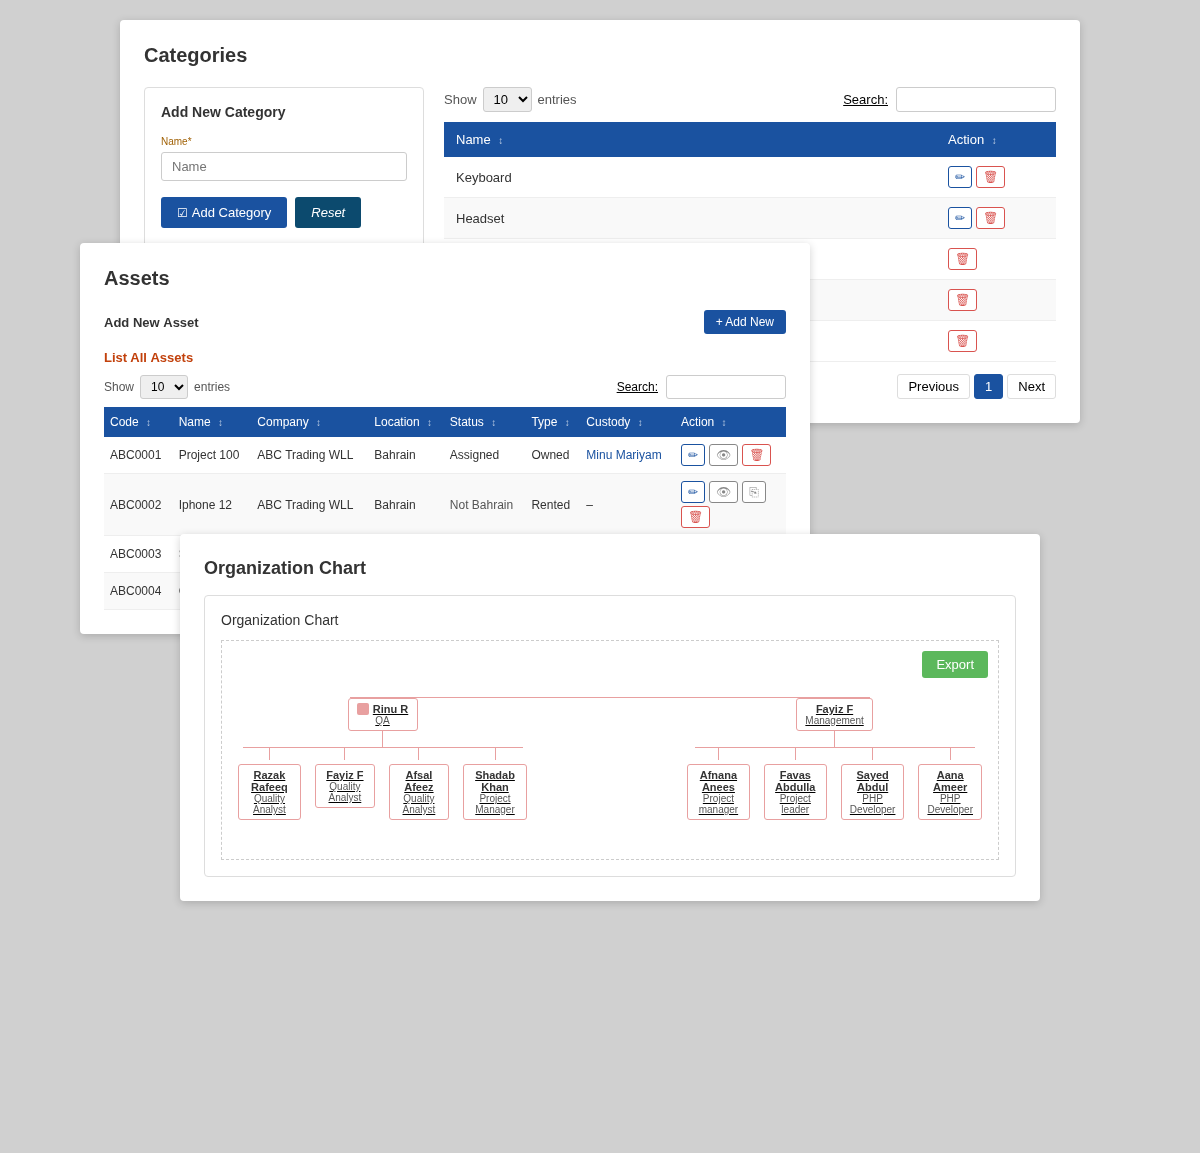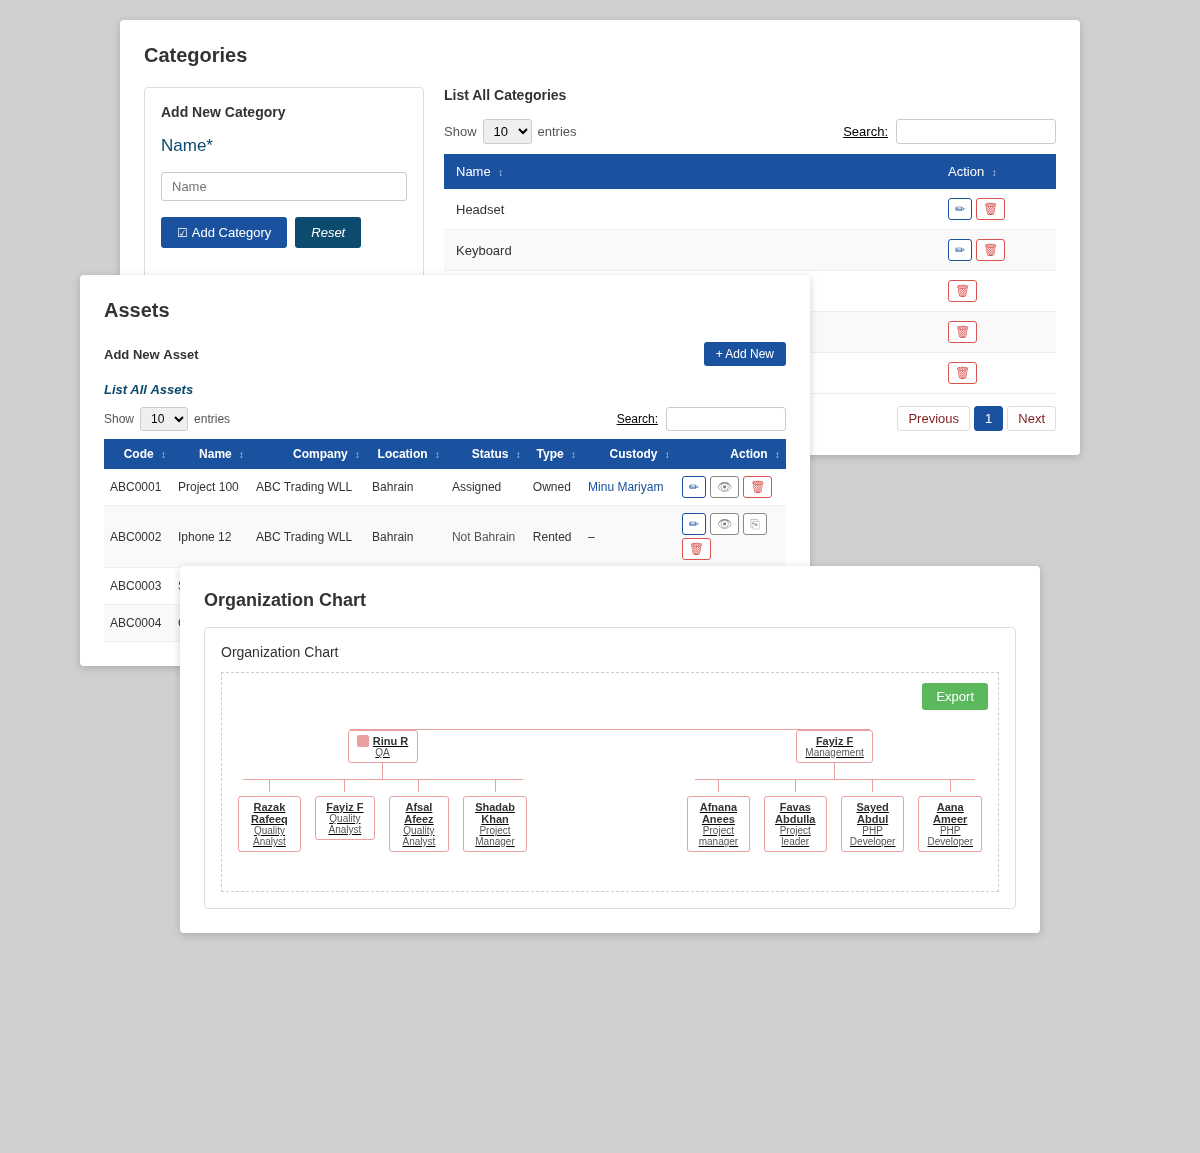--- a/index.html
+++ b/index.html
@@ -58,23 +58,23 @@
     .add-panel-title span {
       font-weight: bold;
     }
 
     .form-group {
       margin-bottom: 12px;
     }
 
     .form-label {
       display: block;
-      font-size: 17px;
-      color: #0c4a6e;
-      margin-bottom: 16px;
+      font-size: 10px;
+      color: #a16207;
+      margin-bottom: 5px;
     }
 
     .form-input {
       width: 100%;
       border: 1px solid #ccc;
       border-radius: 3px;
       padding: 6px 10px;
       font-size: 13px;
       color: #999;
     }
@@ -221,21 +221,21 @@
       display: flex;
       justify-content: flex-end;
       align-items: center;
       gap: 4px;
       margin-top: 12px;
     }
 
     .page-btn {
       border: 1px solid #ddd;
       background: #fff;
-      color: #7f1d1d;
+      color: #000000;
       padding: 4px 10px;
       border-radius: 3px;
       cursor: pointer;
       font-size: 13px;
     }
 
     .page-btn.active {
       background: #1a52a0;
       color: #fff;
       border-color: #1a52a0;
@@ -271,44 +271,43 @@
       color: #fff;
       border: none;
       border-radius: 3px;
       padding: 5px 12px;
       font-size: 12px;
       cursor: pointer;
     }
 
     .assets-list-title {
       font-size: 13px;
-      color: #0c4a6e;
+      color: #c2410c;
       margin-bottom: 10px;
-      font-style: italic;
     }
 
     .assets-list-title span {
       font-weight: bold;
     }
 
     .assets-table {
       width: 100%;
       border-collapse: collapse;
       font-size: 12px;
     }
 
     .assets-table thead tr {
       background: #1a52a0;
       color: #fff;
     }
 
     .assets-table thead th {
       padding: 8px 6px;
-      text-align: right;
-      font-weight: bold;
+      text-align: left;
+      font-weight: normal;
       white-space: nowrap;
     }
 
     .assets-table tbody tr {
       border-bottom: 1px solid #eee;
     }
 
     .assets-table tbody tr:nth-child(even) {
       background: #f9f9f9;
     }
@@ -448,24 +447,20 @@
       <div class="btn-group">
         <button class="btn-primary">
           <span style="font-size:12px;">☑</span>
           <span>Add Category</span>
         </button>
         <button class="btn-secondary">Reset</button>
       </div>
     </div>
 
     <div class="list-panel">
-      <div class="add-panel-title">
-        <span>List All</span>
-        <span style="font-weight:bold;">Categories</span>
-      </div>
 
       <div class="table-controls">
         <div class="show-entries">
           <span>Show</span>
           <select>
             <option>10</option>
             <option>25</option>
             <option>50</option>
           </select>
           <span>entries</span>
@@ -484,30 +479,30 @@
               <span class="sort-icon">↕</span>
             </th>
             <th style="width:120px;">
               <span>Action</span>
               <span class="sort-icon">↕</span>
             </th>
           </tr>
         </thead>
         <tbody>
           <tr>
-            <td>Headset</td>
+            <td>Keyboard</td>
             <td>
               <div class="action-btns">
                 <button class="btn-edit">✏</button>
                 <button class="btn-delete">🗑</button>
               </div>
             </td>
           </tr>
           <tr>
-            <td>Keyboard</td>
+            <td>Headset</td>
             <td>
               <div class="action-btns">
                 <button class="btn-edit">✏</button>
                 <button class="btn-delete">🗑</button>
               </div>
             </td>
           </tr>
           <tr>
             <td></td>
             <td>

